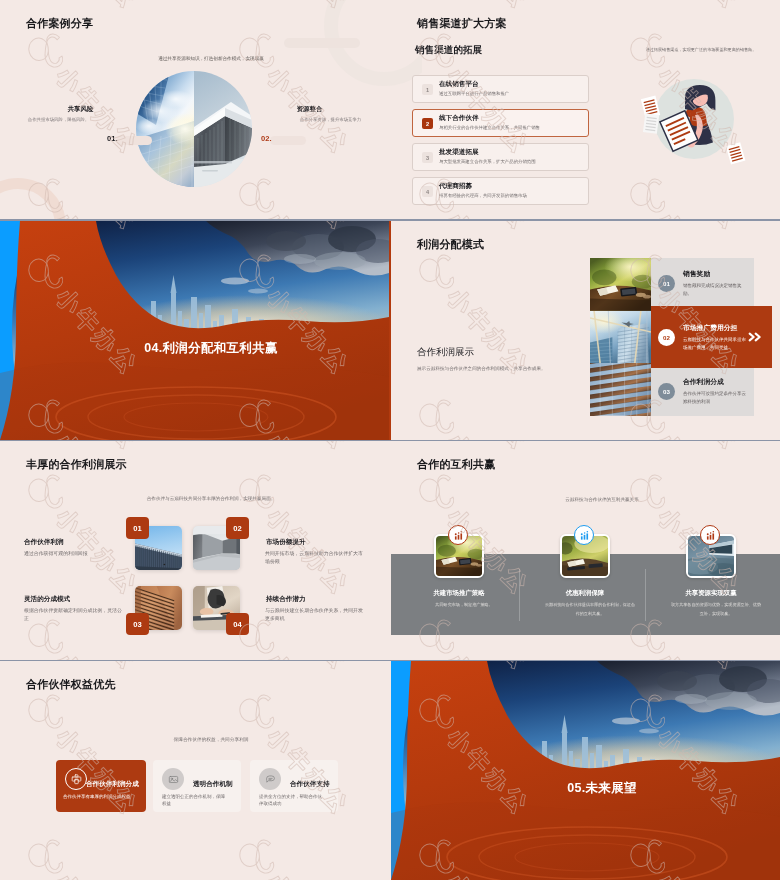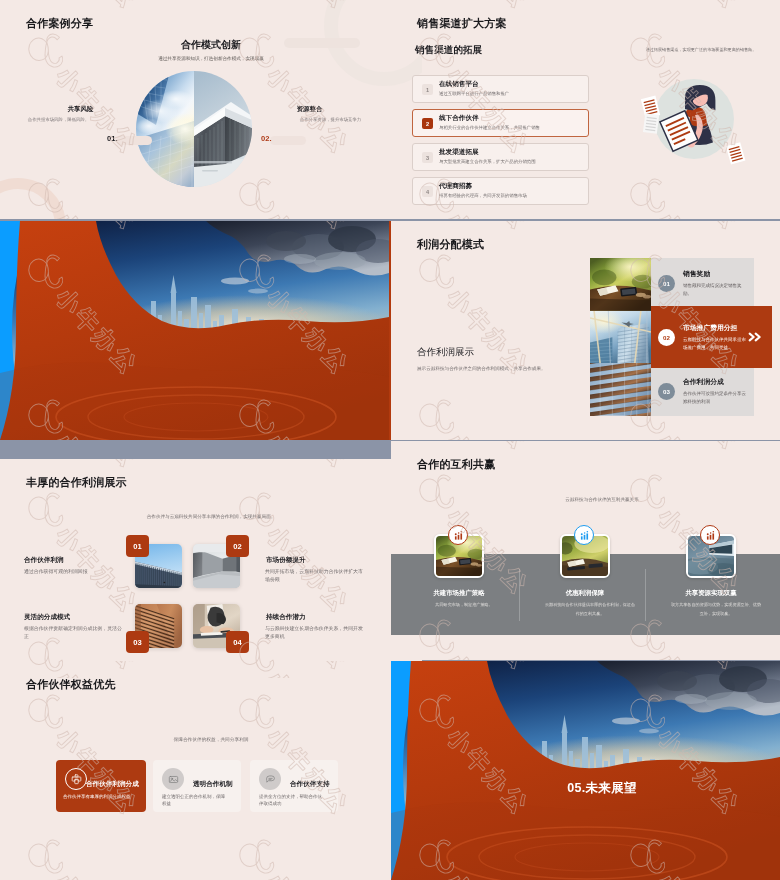--- a/index.html
+++ b/index.html
@@ -3,21 +3,21 @@
 <meta charset="utf-8">
 <style>
 
   html,body{margin:0;padding:0;}
   body{width:780px;height:880px;background:#8b94a7;
        font-family:"Liberation Sans",sans-serif;overflow:hidden;}
   .grid{position:relative;width:780px;height:880px;}
   .slide{position:absolute;width:422px;height:219px;overflow:hidden;background:#f4e9e5;}
   .s0{left:0;top:0}.s1{left:391px;top:0}
   .s2{left:0;top:221px}.s3{left:391px;top:221px}
-  .s4{left:0;top:459px}.s5{left:391px;top:441px}
+  .s4{left:0;top:441px}.s5{left:391px;top:441px}
   .s6{left:0;top:661px}.s7{left:391px;top:661px}
 
   
   .wm{position:absolute;left:0;top:0;width:389px;height:219px;
       pointer-events:none;z-index:60;overflow:hidden;}
   .wmu{position:absolute;width:160px;height:40px;overflow:visible;
        transform:rotate(47deg);transform-origin:0 0;
        color:rgba(208,184,175,.55);}
 
   
@@ -190,21 +190,20 @@
           <path transform="translate(2200,0)" d="M159 503C128 412 74 309 20 239L133 176C184 253 234 367 270 457ZM351 847V678H81V557H349C339 375 285 150 32 2C64 -19 111 -67 132 -97C415 75 472 341 481 557H638C627 237 613 100 585 70C572 56 561 53 542 53C515 53 460 53 399 58C421 22 439 -34 441 -70C501 -72 565 -73 603 -67C646 -60 675 -48 705 -8C739 37 755 157 768 453C805 355 844 234 860 157L979 205C959 285 910 417 869 515L769 480L774 617C775 634 775 678 775 678H483V847Z"></path>
           <path transform="translate(3300,0)" d="M295 827C242 688 148 550 44 469C76 449 135 405 160 379C262 475 367 630 432 789ZM698 825 577 776C652 638 766 480 861 378C884 411 930 458 962 483C871 568 756 708 698 825ZM595 264C632 215 672 158 708 101L366 84C428 192 493 327 544 449L401 484C362 358 294 197 228 78L89 73L104 -54C282 -45 535 -30 777 -14C793 -43 807 -70 817 -94L942 -29C894 68 799 209 711 317Z"></path>
         </g>
       </g>
     </defs>
   </svg>
 <div class="grid">
 
   <div class="slide s0">
     <div class="sl-title">合作案例分享</div>
-    <div class="s0-hd">合作模式创新</div>
     <div class="s0-sub">通过共享资源和知识，打造创新合作模式，实现双赢</div>
     <div class="deco ring-tr"></div>
     <div class="deco ring-bl"></div>
     <div class="deco pill-tr"></div>
     <div class="s0-circle">
       <div class="s0-half s0-left">
           <svg viewBox="0 0 58 116" preserveAspectRatio="none">
             <defs>
               <linearGradient id="skyL0L" x1="0.15" y1="0" x2="0.8" y2="1">
                 <stop offset="0" stop-color="#3a6fa4"></stop>
@@ -529,20 +528,21 @@
           <ellipse cx="235" cy="60" rx="14" ry="3.4" fill="#d4dbe3" opacity="0.6"></ellipse>
           <ellipse cx="258" cy="70" rx="10" ry="2.4" fill="#d4dbe3" opacity="0.45"></ellipse>
           <path d="M0 0 L34 0 Q12 48 12 110 Q12 168 34 219 L0 219 Z" fill="#0b9dff"></path>
           <path d="M20 0 L96 0 Q100 24 116 54 Q134 86 162 100 Q190 112 226 104 Q264 96 306 100 Q350 104 389 96 L389 219 L0 219 Q16 170 16 110 Q16 48 20 0 Z" fill="url(#orga)"></path>
           <path d="M0 152 Q60 136 130 144 Q200 152 270 148 Q332 144 389 156 L389 219 L0 219 Z" fill="#a8350c" opacity="0.22"></path>
           <ellipse cx="196" cy="196" rx="140" ry="30" fill="none" stroke="#cd5423" stroke-width="1.6" opacity="0.55"></ellipse>
           <ellipse cx="196" cy="196" rx="108" ry="22" fill="none" stroke="#cd5423" stroke-width="1.4" opacity="0.45"></ellipse>
           <ellipse cx="196" cy="196" rx="72" ry="14" fill="none" stroke="#cd5423" stroke-width="1.2" opacity="0.3"></ellipse>
         </svg>
       </div>
+    <div class="sec-t">04.利润分配和互利共赢</div>
     <div class="wm">
         <svg class="wmu" style="left:48px;top:-123px" viewBox="0 0 160 40">
           <use href="#wmmark"></use>
         </svg>
         <svg class="wmu" style="left:259px;top:-123px" viewBox="0 0 160 40">
           <use href="#wmmark"></use>
         </svg>
         <svg class="wmu" style="left:48px;top:22px" viewBox="0 0 160 40">
           <use href="#wmmark"></use>
         </svg>

